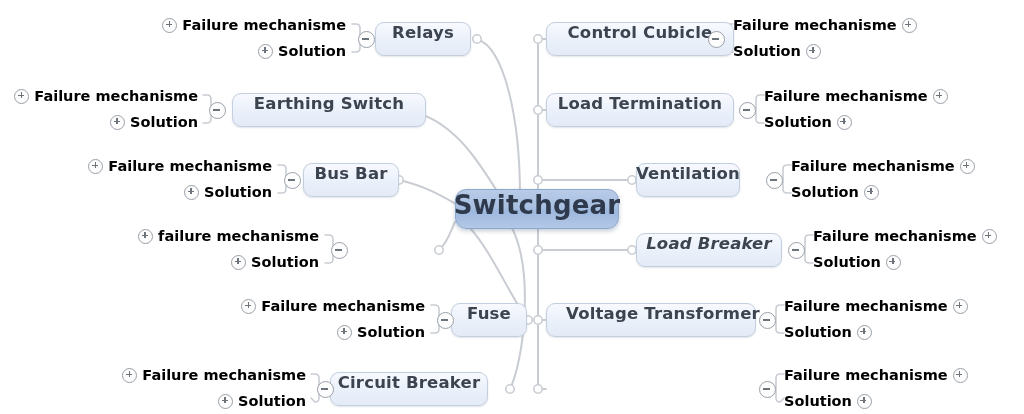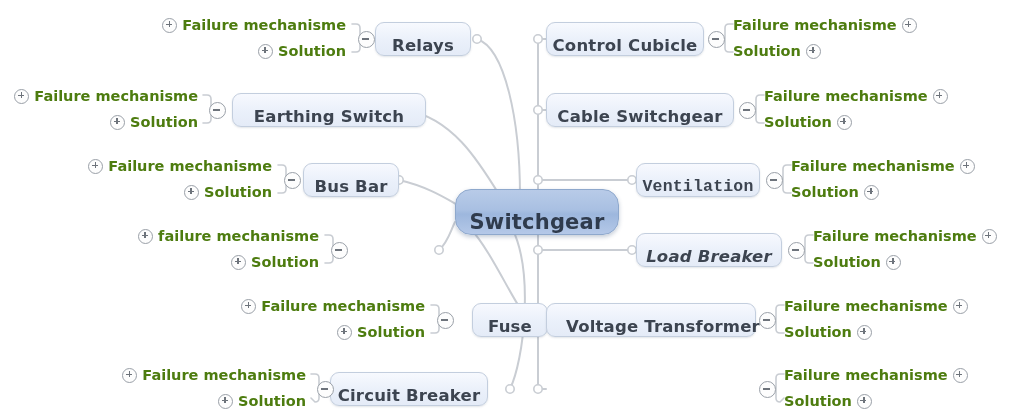--- a/index.html
+++ b/index.html
@@ -8,47 +8,47 @@
     font-family:"DejaVu Sans","Liberation Sans",sans-serif;
     -webkit-font-smoothing:antialiased;
   }
   #canvas{position:absolute;left:0;top:0;width:1024px;height:414px;}
   #wires{position:absolute;left:0;top:0;width:1024px;height:414px;pointer-events:none;}
 
   
   .node{
     position:absolute;
     box-sizing:border-box;
-    display:flex;align-items:flex-end;justify-content:center;
+    display:flex;align-items:flex-start;justify-content:center;
     border-radius:9px;
     font-weight:bold;
     letter-spacing:.2px;
     white-space:nowrap;
     color:#3c4450;
     background:linear-gradient(180deg,#f7f9fe 0%,#eaf0fa 55%,#e4ebf7 100%);
     border:1px solid #c3cede;
     box-shadow:0 1px 2px rgba(90,105,130,.18);
   }
   .node .lbl{display:block;}
   .node.topic{height:34px;font-size:16.5px;}
 
   .node.central{
-    height:46px;border-radius:16px;font-size:21px;color:#2f3b4d;
+    height:40px;border-radius:11px;font-size:26px;color:#2f3b4d;
     background:linear-gradient(180deg,#b8cbe8 0%,#a9c0e2 45%,#9db7dd 55%,#b4c8e8 100%);
     border:1px solid #8ea8cc;
     box-shadow:0 2px 4px rgba(70,95,130,.32);
   }
 
   
   .subs{position:absolute;display:flex;flex-direction:column;}
   .subs.left{align-items:flex-end;text-align:right;}
   .subs.right{align-items:flex-start;text-align:left;}
   .subrow{
     display:flex;align-items:center;gap:5px;
-    font-size:14.5px;font-weight:bold;color:#4d7c0f;
+    font-size:14.5px;font-weight:bold;color:#000000;
     line-height:1.0;height:26px;white-space:nowrap;
   }
 
   
   .ic{
     flex:0 0 auto;display:inline-block;position:relative;
     width:13px;height:13px;border-radius:50%;
     border:1px solid #9aa0a8;background:#fdfdfd;
   }
   .ic::before,.ic::after{
@@ -188,21 +188,21 @@
     <div class="subrow">
       <span class="ic plus"></span>
       <span>failure mechanisme</span>
     </div>
     <div class="subrow">
       <span class="ic plus"></span>
       <span>Solution</span>
     </div>
   </div>
 
-  <div class="node topic" style="left:472px;top:303px;width:76px;">
+  <div class="node topic" style="left:451px;top:303px;width:76px;">
     <span class="lbl">Fuse</span>
   </div>
   <div class="toggle" style="left:437px;top:312px;">
     <span class="ic minus big"></span>
   </div>
   <div class="subs left" style="left:119px;top:293px;width:306px;">
     <div class="subrow">
       <span class="ic plus"></span>
       <span>Failure mechanisme</span>
     </div>
@@ -222,55 +222,55 @@
     <div class="subrow">
       <span class="ic plus"></span>
       <span>Failure mechanisme</span>
     </div>
     <div class="subrow">
       <span class="ic plus"></span>
       <span>Solution</span>
     </div>
   </div>
 
-  <div class="node topic" style="left:546px;top:22px;width:158px;">
+  <div class="node topic" style="left:546px;top:22px;width:188px;">
     <span class="lbl">Control Cubicle</span>
   </div>
   <div class="toggle" style="left:708px;top:31px;">
     <span class="ic minus big"></span>
   </div>
   <div class="subs right" style="left:733px;top:12px;width:290px;">
     <div class="subrow">
       <span>Failure mechanisme</span>
       <span class="ic plus"></span>
     </div>
     <div class="subrow">
       <span>Solution</span>
       <span class="ic plus"></span>
     </div>
   </div>
 
   <div class="node topic" style="left:546px;top:93px;width:188px;">
-    <span class="lbl">Cable Switchgear</span>
+    <span class="lbl">Load Termination</span>
   </div>
   <div class="toggle" style="left:739px;top:102px;">
     <span class="ic minus big"></span>
   </div>
   <div class="subs right" style="left:764px;top:83px;width:290px;">
     <div class="subrow">
       <span>Failure mechanisme</span>
       <span class="ic plus"></span>
     </div>
     <div class="subrow">
       <span>Solution</span>
       <span class="ic plus"></span>
     </div>
   </div>
 
-  <div class="node topic" style="left:636px;top:163px;width:124px;font-family:Liberation Mono, monospace;">
+  <div class="node topic" style="left:636px;top:163px;width:104px;">
     <span class="lbl">Ventilation</span>
   </div>
   <div class="toggle" style="left:766px;top:172px;">
     <span class="ic minus big"></span>
   </div>
   <div class="subs right" style="left:791px;top:153px;width:290px;">
     <div class="subrow">
       <span>Failure mechanisme</span>
       <span class="ic plus"></span>
     </div>

